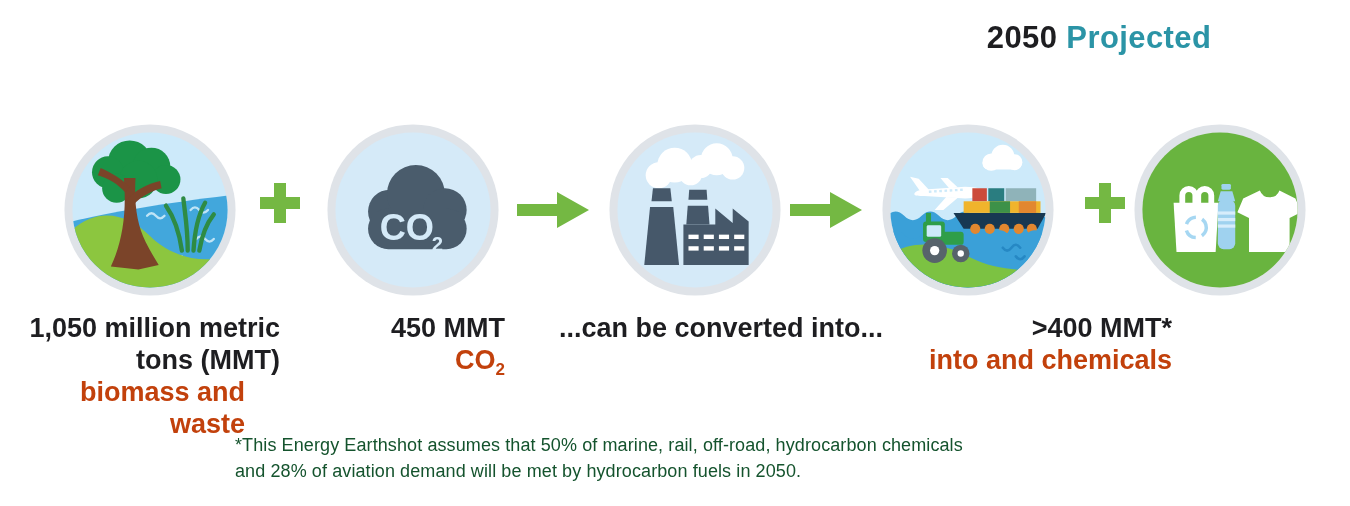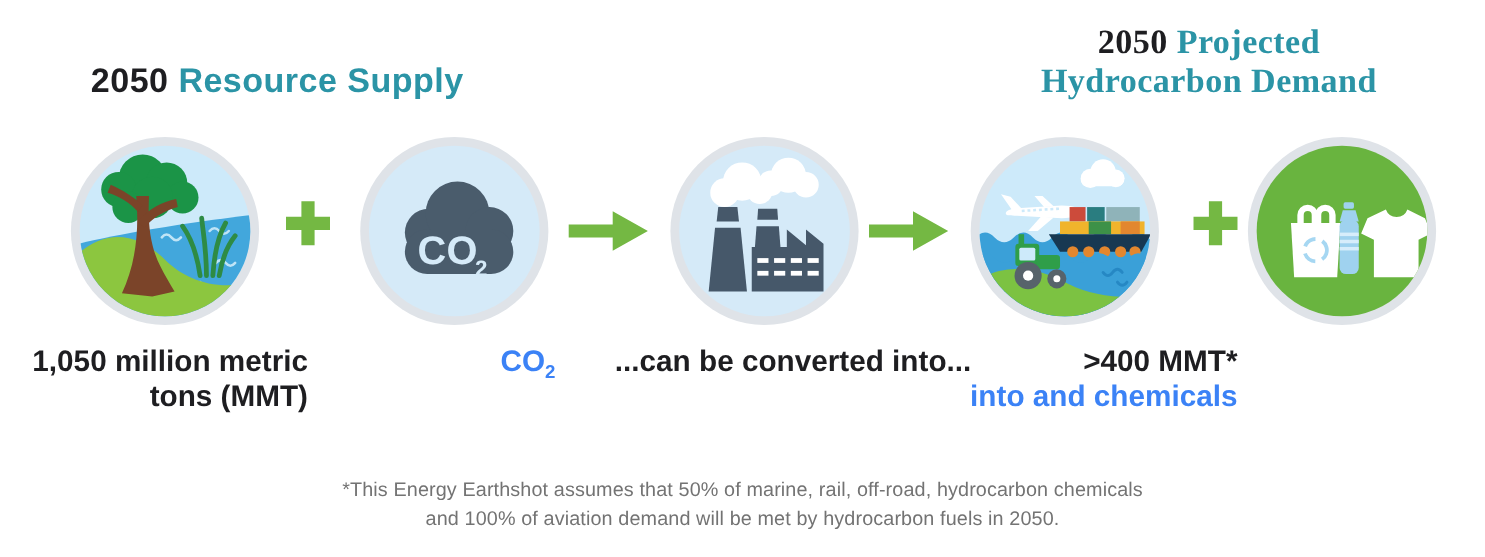--- a/index.html
+++ b/index.html
@@ -4,52 +4,47 @@
 <style>
   html,body{margin:0;padding:0;background:#fff;}
   .stage{
     position:relative;width:1350px;height:506px;background:#fff;overflow:hidden;
     font-family:"Liberation Sans",sans-serif;color:#1e1e21;
   }
   .title{position:absolute;text-align:center;font-weight:800;font-size:31px;line-height:36px;letter-spacing:.4px;}
   .title .teal{color:#2b94a6;}
   .left-title{left:40px;top:56px;width:424px;}
   .right-title{left:860px;top:20px;width:478px;}
-  .right-title .line{display:block;font-family:Liberation Serif, serif;}
+  .right-title .line{display:block;}
   .circle-icon{position:absolute;top:123px;width:174px;height:174px;}
   .circle-icon svg{display:block;width:100%;height:100%;}
   .connector{position:absolute;}
   .connector svg{display:block;width:100%;height:100%;}
   .label{position:absolute;top:312px;text-align:right;font-weight:800;font-size:27px;line-height:32px;}
   .label .amount{display:block;color:#1e1e21;}
-  .label .category{display:block;color:#3b82f6;}
+  .label .category{display:block;color:#c2410c;}
   .label .category .narrow{display:block;max-width:190px;margin:0 auto;}
   .label sub{font-size:17px;}
   .footnote{
-    position:absolute;left:235px;top:432px;width:880px;text-align:center;
-    font-weight:400;font-size:18px;line-height:26px;color:#737373;letter-spacing:.1px;
+    position:absolute;left:235px;top:432px;width:880px;text-align:left;
+    font-weight:400;font-size:18px;line-height:26px;color:#14532d;letter-spacing:.1px;
   }
   .footnote span{display:block;}
 </style>
 </head>
 <body>
 
 <div class="stage">
 
-  <div class="title left-title">
-    <span>2050</span>
-    <span class="teal">Resource Supply</span>
-  </div>
 
   <div class="title right-title">
     <span class="line">
       <span>2050</span>
       <span class="teal">Projected</span>
     </span>
-    <span class="line teal">Hydrocarbon Demand</span>
   </div>
 
   <div class="circle-icon" style="left:63px">
     <svg viewBox="0 0 120 120">
       <circle cx="60" cy="60" r="59" fill="#dfe3e8"></circle>
       <circle cx="60" cy="60" r="53.5" fill="#cdeafa"></circle>
       <clipPath id="clip-bio">
           <circle cx="60" cy="60" r="53.5"></circle>
         </clipPath>
       <g clip-path="url(#clip-bio)">
@@ -238,33 +233,37 @@
           <rect x="58.5" y="65.5" width="12" height="2.2"></rect>
           <rect x="58.5" y="70" width="12" height="2.2"></rect>
         </g>
         <path d="M76,52 L87.5,46.5 a7.2,7.2 0 0 0 13.5,0 L112,52 L116,61.5 L108,65.5 L108,89 L80,89 L80,65.5 L72,61.5 Z" fill="#ffffff"></path>
       </g>
     </svg>
   </div>
 
   <div class="label" style="left:20px;width:260px">
     <span class="amount">1,050 million metric tons (MMT)</span>
+    <span class="category">
+        <span class="narrow">biomass and waste</span>
+      </span>
   </div>
 
   <div class="label" style="left:305px;width:200px">
+    <span class="amount">450 MMT</span>
     <span class="category"><span>CO</span><sub>2</sub></span>
   </div>
 
   <div class="label" style="left:543px;width:340px">
     <span class="amount">...can be converted into...</span>
   </div>
 
-  <div class="label" style="left:845px;width:280px">
+  <div class="label" style="left:892px;width:280px">
     <span class="amount">&gt;400 MMT*</span>
     <span class="category">into and chemicals</span>
   </div>
 
   <div class="footnote">
     <span>*This Energy Earthshot assumes that 50% of marine, rail, off-road, hydrocarbon chemicals</span>
-    <span>and 100% of aviation demand will be met by hydrocarbon fuels in 2050.</span>
+    <span>and 28% of aviation demand will be met by hydrocarbon fuels in 2050.</span>
   </div>
 
 </div>
 
 </body></html>

